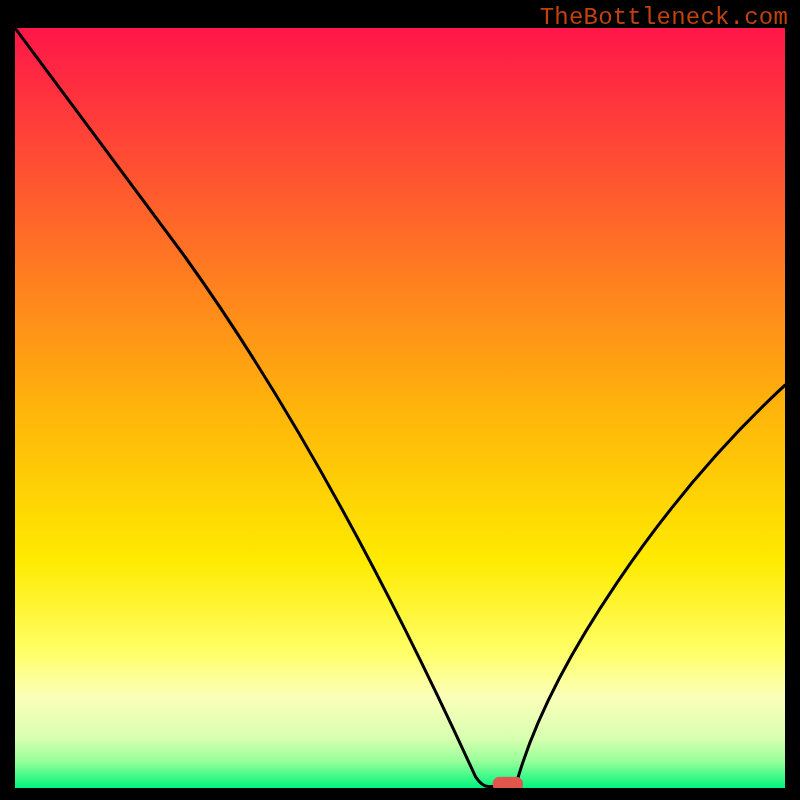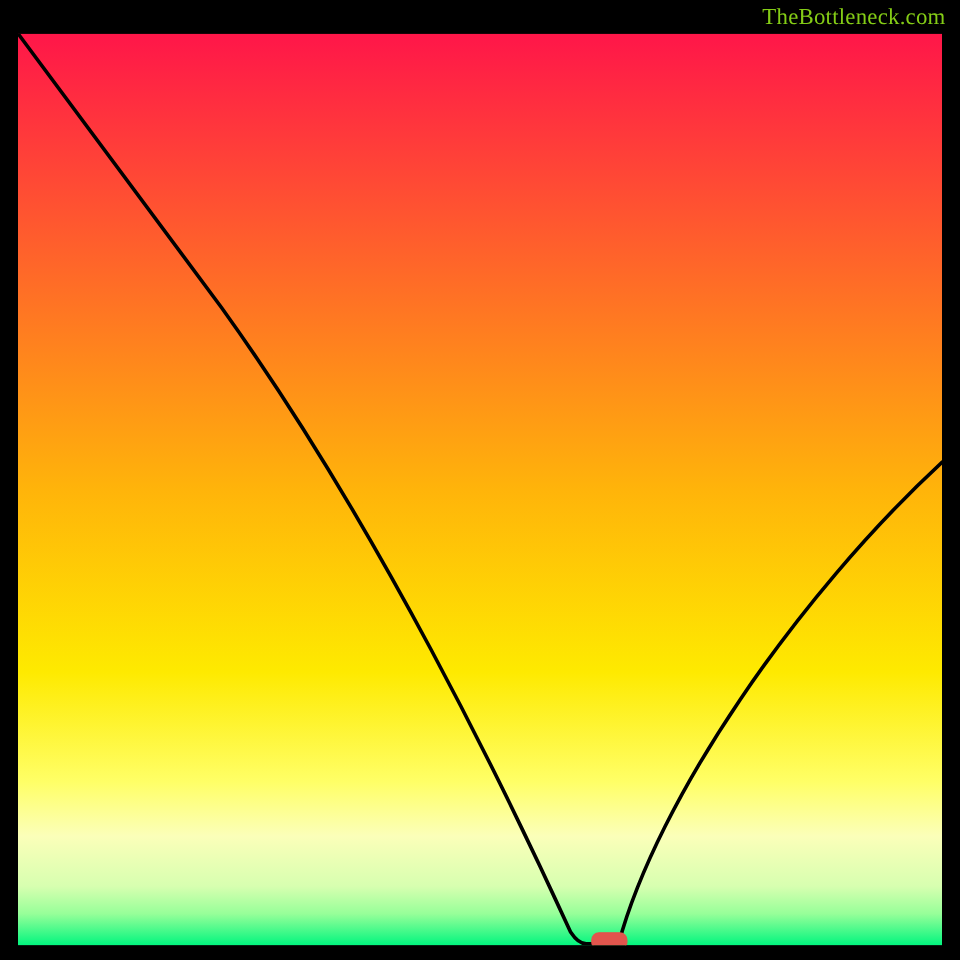--- a/index.html
+++ b/index.html
@@ -21,23 +21,23 @@
     left: 15px;
     top: 28px;
     width: 770px;
     height: 760px;
     overflow: hidden;
   }
   .watermark {
     position: absolute;
     top: 4px;
     right: 12px;
-    font-family: Liberation Serif, serif;
-    font-size: 19px;
-    color: #84cc16;
+    font-family: Liberation Mono, monospace;
+    font-size: 24px;
+    color: #c2410c;
     letter-spacing: 0.2px;
   }
   svg {
     display: block;
     width: 100%;
     height: 100%;
   }
 </style>
 </head>
 <body>

